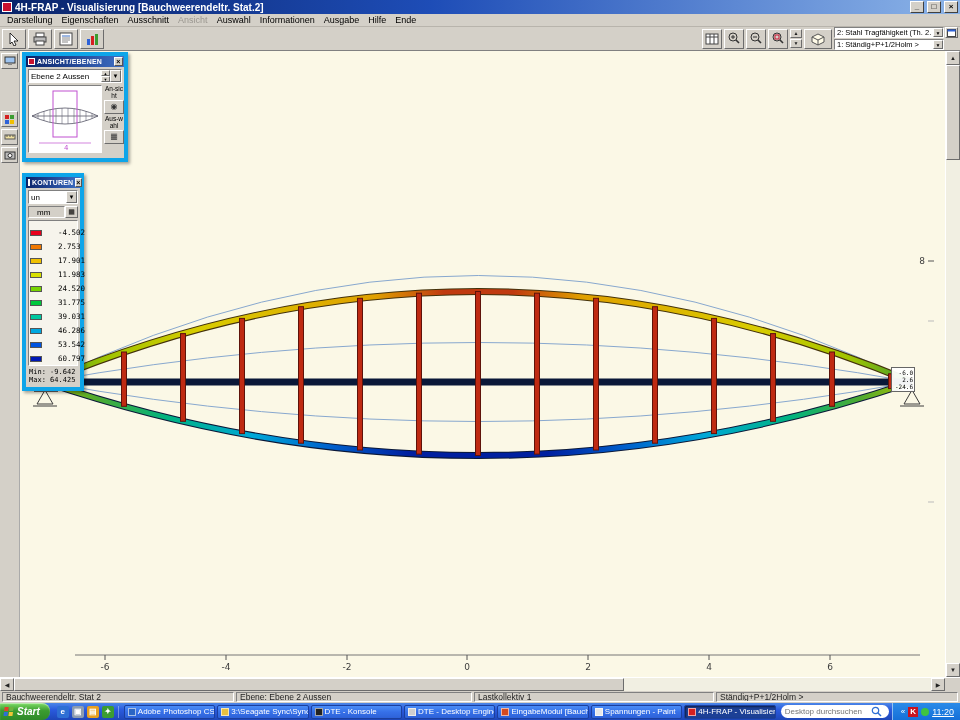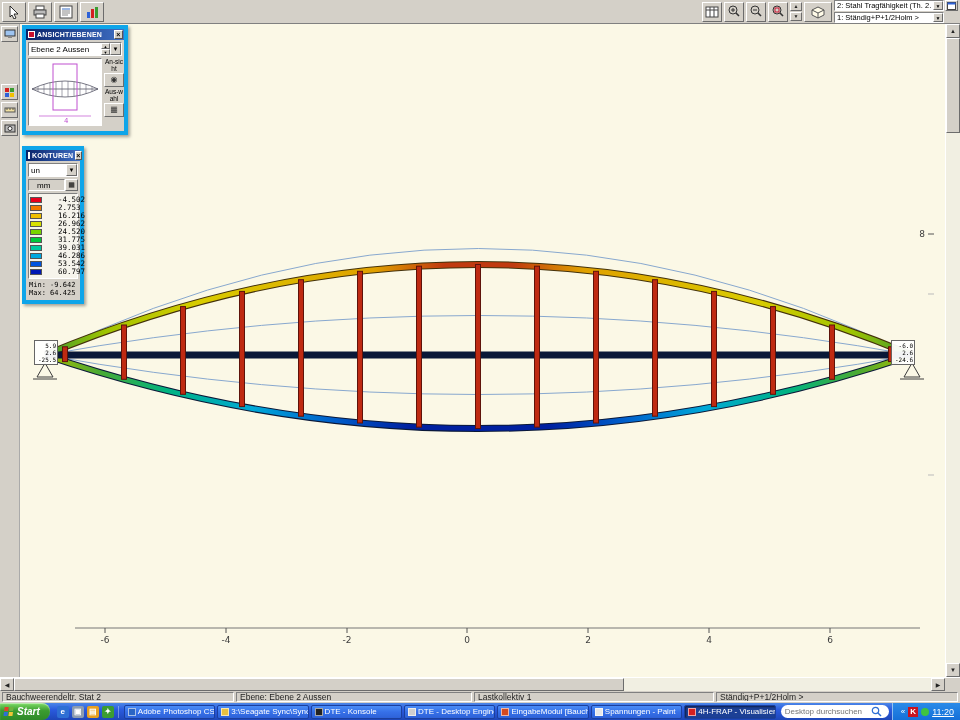--- a/index.html
+++ b/index.html
@@ -56,21 +56,21 @@
   .preview-row{display:flex;gap:2px;padding:0 2px 2px 2px;}
   .preview{width:74px;height:68px;background:#fff;border:1px solid;border-color:#808080 #fff #fff #808080;}
   .side-col{width:24px;display:flex;flex-direction:column;align-items:center;gap:1px;}
   .side-label{font-size:6.5px;line-height:7px;text-align:center;word-break:break-all;}
   .icon-btn{width:20px;height:14px;background:#d4d0c8;border:1px solid;border-color:#fff #6c6c6c #6c6c6c #fff;font-size:8px;line-height:12px;text-align:center;color:#333;}
   .konturen{left:2px;top:122px;width:62px;}
   .unit-row{display:flex;align-items:center;margin:0 2px 2px 2px;}
   .unit-row .unit{font-size:8px;flex:1;background:#d4d0c8;border:1px solid;border-color:#808080 #fff #fff #808080;height:12px;line-height:11px;padding-left:8px;}
   .unit-row .ubtn{width:13px;height:12px;background:#d4d0c8;border:1px solid;border-color:#fff #6c6c6c #6c6c6c #fff;font-size:7px;line-height:10px;text-align:center;}
   .legend{background:#f6f4ec;border:1px solid;border-color:#808080 #fff #fff #808080;margin:0 2px;padding:2px 1px;}
-  .legend-row{display:flex;align-items:center;height:8px;gap:16px;}
+  .legend-row{display:flex;align-items:center;height:8px;gap:16px;margin-top:6px;}
   .swatch{width:12px;height:6px;border:1px solid #555;flex:0 0 auto;}
   .legend-val{flex:1;text-align:right;font-family:"DejaVu Sans Mono",monospace;font-size:7.5px;line-height:8px;padding-right:1px;}
   .minmax{font-family:"DejaVu Sans Mono",monospace;font-size:7px;line-height:8px;padding:2px 3px 3px 3px;}
 
   
   .end-box{position:absolute;width:24px;background:rgba(255,255,254,.95);border:1px solid #666;font-size:6px;line-height:7px;text-align:right;padding:1px 1px;z-index:4;font-family:"DejaVu Sans Mono",monospace;}
   .end-box div{white-space:nowrap;}
 
   
   .vscroll{width:15px;background:#f1efe2;border-left:1px solid #fff;display:flex;flex-direction:column;flex:0 0 auto;}
@@ -107,21 +107,39 @@
   .tray .dot{width:8px;height:8px;border-radius:50%;background:#3fc43f;}
   .tray .clock{font-size:9px;color:#fff;text-decoration:underline;}
 </style>
 </head>
 <body>
 
 <div class="screen">
 
   <div class="app">
 
-
+    <div class="titlebar">
+      <span class="app-icon"></span>
+      <span class="title">4H-FRAP - Visualisierung [Bauchweerendeltr. Stat.2]</span>
+      <span class="win-btn">_</span>
+      <span class="win-btn">□</span>
+      <span class="win-btn">×</span>
+    </div>
+
+    <div class="menubar">
+      <span class="menu-item">Darstellung</span>
+      <span class="menu-item">Eigenschaften</span>
+      <span class="menu-item">Ausschnitt</span>
+      <span class="menu-item disabled">Ansicht</span>
+      <span class="menu-item">Auswahl</span>
+      <span class="menu-item">Informationen</span>
+      <span class="menu-item">Ausgabe</span>
+      <span class="menu-item">Hilfe</span>
+      <span class="menu-item">Ende</span>
+    </div>
 
     <div class="toolbar">
       <span class="tb-btn">
         <svg width="14" height="14">
             <path d="M3,1 L11,9 L7,9 L9,13 L7,14 L5,10 L3,12 Z" fill="#fff" stroke="#000" stroke-width="0.8"></path>
           </svg>
       </span>
       <span class="tb-btn">
         <svg width="16" height="14">
             <rect x="4" y="1" width="8" height="4" fill="#fff" stroke="#444"></rect>
@@ -432,25 +450,25 @@
             <div class="legend-row">
                 <span class="swatch" style="background: rgb(232, 0, 28);"></span>
                 <span class="legend-val">-4.502</span>
               </div>
             <div class="legend-row">
                 <span class="swatch" style="background: rgb(240, 120, 0);"></span>
                 <span class="legend-val">2.753</span>
               </div>
             <div class="legend-row">
                 <span class="swatch" style="background: rgb(240, 192, 0);"></span>
-                <span class="legend-val">16.216</span>
+                <span class="legend-val">17.901</span>
               </div>
             <div class="legend-row">
                 <span class="swatch" style="background: rgb(216, 224, 0);"></span>
-                <span class="legend-val">26.962</span>
+                <span class="legend-val">11.983</span>
               </div>
             <div class="legend-row">
                 <span class="swatch" style="background: rgb(120, 212, 0);"></span>
                 <span class="legend-val">24.520</span>
               </div>
             <div class="legend-row">
                 <span class="swatch" style="background: rgb(0, 200, 60);"></span>
                 <span class="legend-val">31.775</span>
               </div>
             <div class="legend-row">

